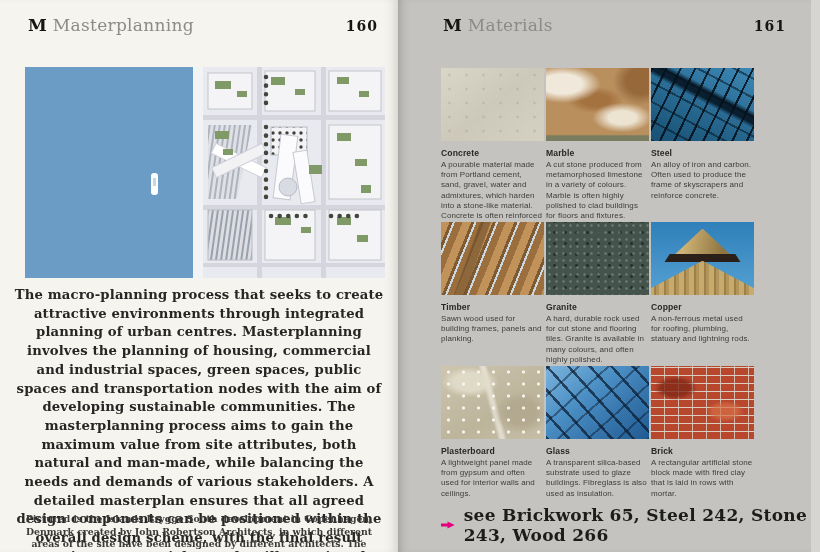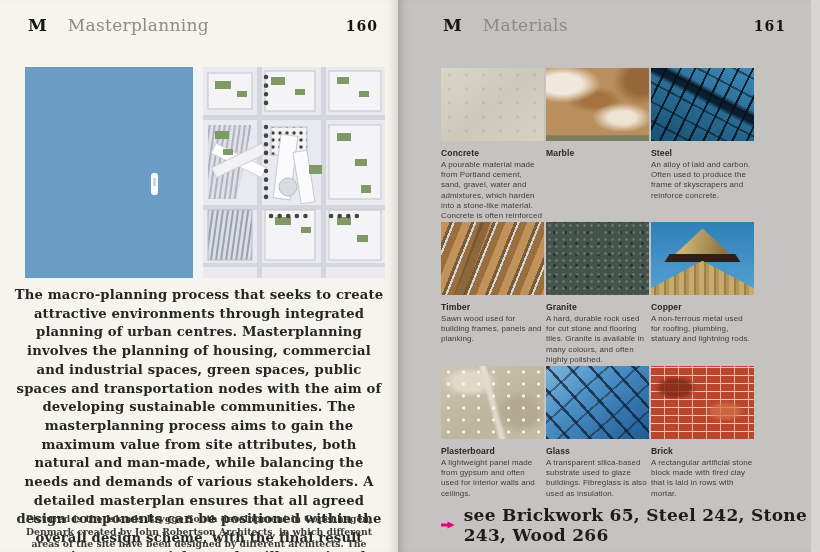--- a/index.html
+++ b/index.html
@@ -5,21 +5,21 @@
   * { box-sizing: border-box; margin: 0; padding: 0; }
   html,body { width:820px; height:552px; overflow:hidden; }
   .spread { position:relative; width:820px; height:552px; display:flex; font-family:"DejaVu Serif", serif; background:#b9b8b4; }
 
   
   .page-left { position:relative; width:398px; height:552px; background:#f6f4ee;
                box-shadow: inset -10px 0 14px -10px rgba(0,0,0,.22); }
   .hdr { position:absolute; top:15px; display:flex; align-items:baseline; }
   .page-left .hdr { left:28px; right:20px; }
   .hdr-letter { font-weight:bold; font-size:17px; color:#151513; }
-  .hdr-title  { font-size:17px; color:#8b8b87; margin-left:21px; letter-spacing:.3px; }
+  .hdr-title  { font-size:17px; color:#8b8b87; margin-left:6px; letter-spacing:.3px; }
   .hdr-page   { margin-left:auto; font-weight:bold; font-size:14px; color:#151513; letter-spacing:1px; }
 
   .plan-figure { position:absolute; left:25px; top:67px; width:360px; height:211px; overflow:hidden; }
   .plan-figure svg { display:block; }
 
   .body-text { position:absolute; left:13px; right:13px; top:286px;
                font-size:13.2px; font-weight:bold; line-height:18.7px;
                text-align:center; color:#262624; letter-spacing:.15px; }
   .caption-text { position:absolute; left:18px; right:18px; top:513px;
                font-size:9.3px; font-weight:bold; line-height:12.6px;
@@ -200,26 +200,27 @@
 
       <div class="cell">
         <div class="tile-img tex-concrete"></div>
         <div class="cap-h">Concrete</div>
         <div class="cap-b">A pourable material made from Portland cement, sand, gravel, water and admixtures, which harden into a stone-like material. Concrete is often reinforced with steel.</div>
       </div>
 
       <div class="cell">
         <div class="tile-img tex-marble"></div>
         <div class="cap-h">Marble</div>
+        <div class="cap-b">A cut stone produced from metamorphosed limestone in a variety of colours. Marble is often highly polished to clad buildings for floors and fixtures.</div>
       </div>
 
       <div class="cell">
         <div class="tile-img tex-steel"></div>
         <div class="cap-h">Steel</div>
-        <div class="cap-b">An alloy of laid and carbon. Often used to produce the frame of skyscrapers and reinforce concrete.</div>
+        <div class="cap-b">An alloy of iron and carbon. Often used to produce the frame of skyscrapers and reinforce concrete.</div>
       </div>
 
       <div class="cell">
         <div class="tile-img tex-timber"></div>
         <div class="cap-h">Timber</div>
         <div class="cap-b">Sawn wood used for building frames, panels and planking.</div>
       </div>
 
       <div class="cell">
         <div class="tile-img tex-granite"></div>

